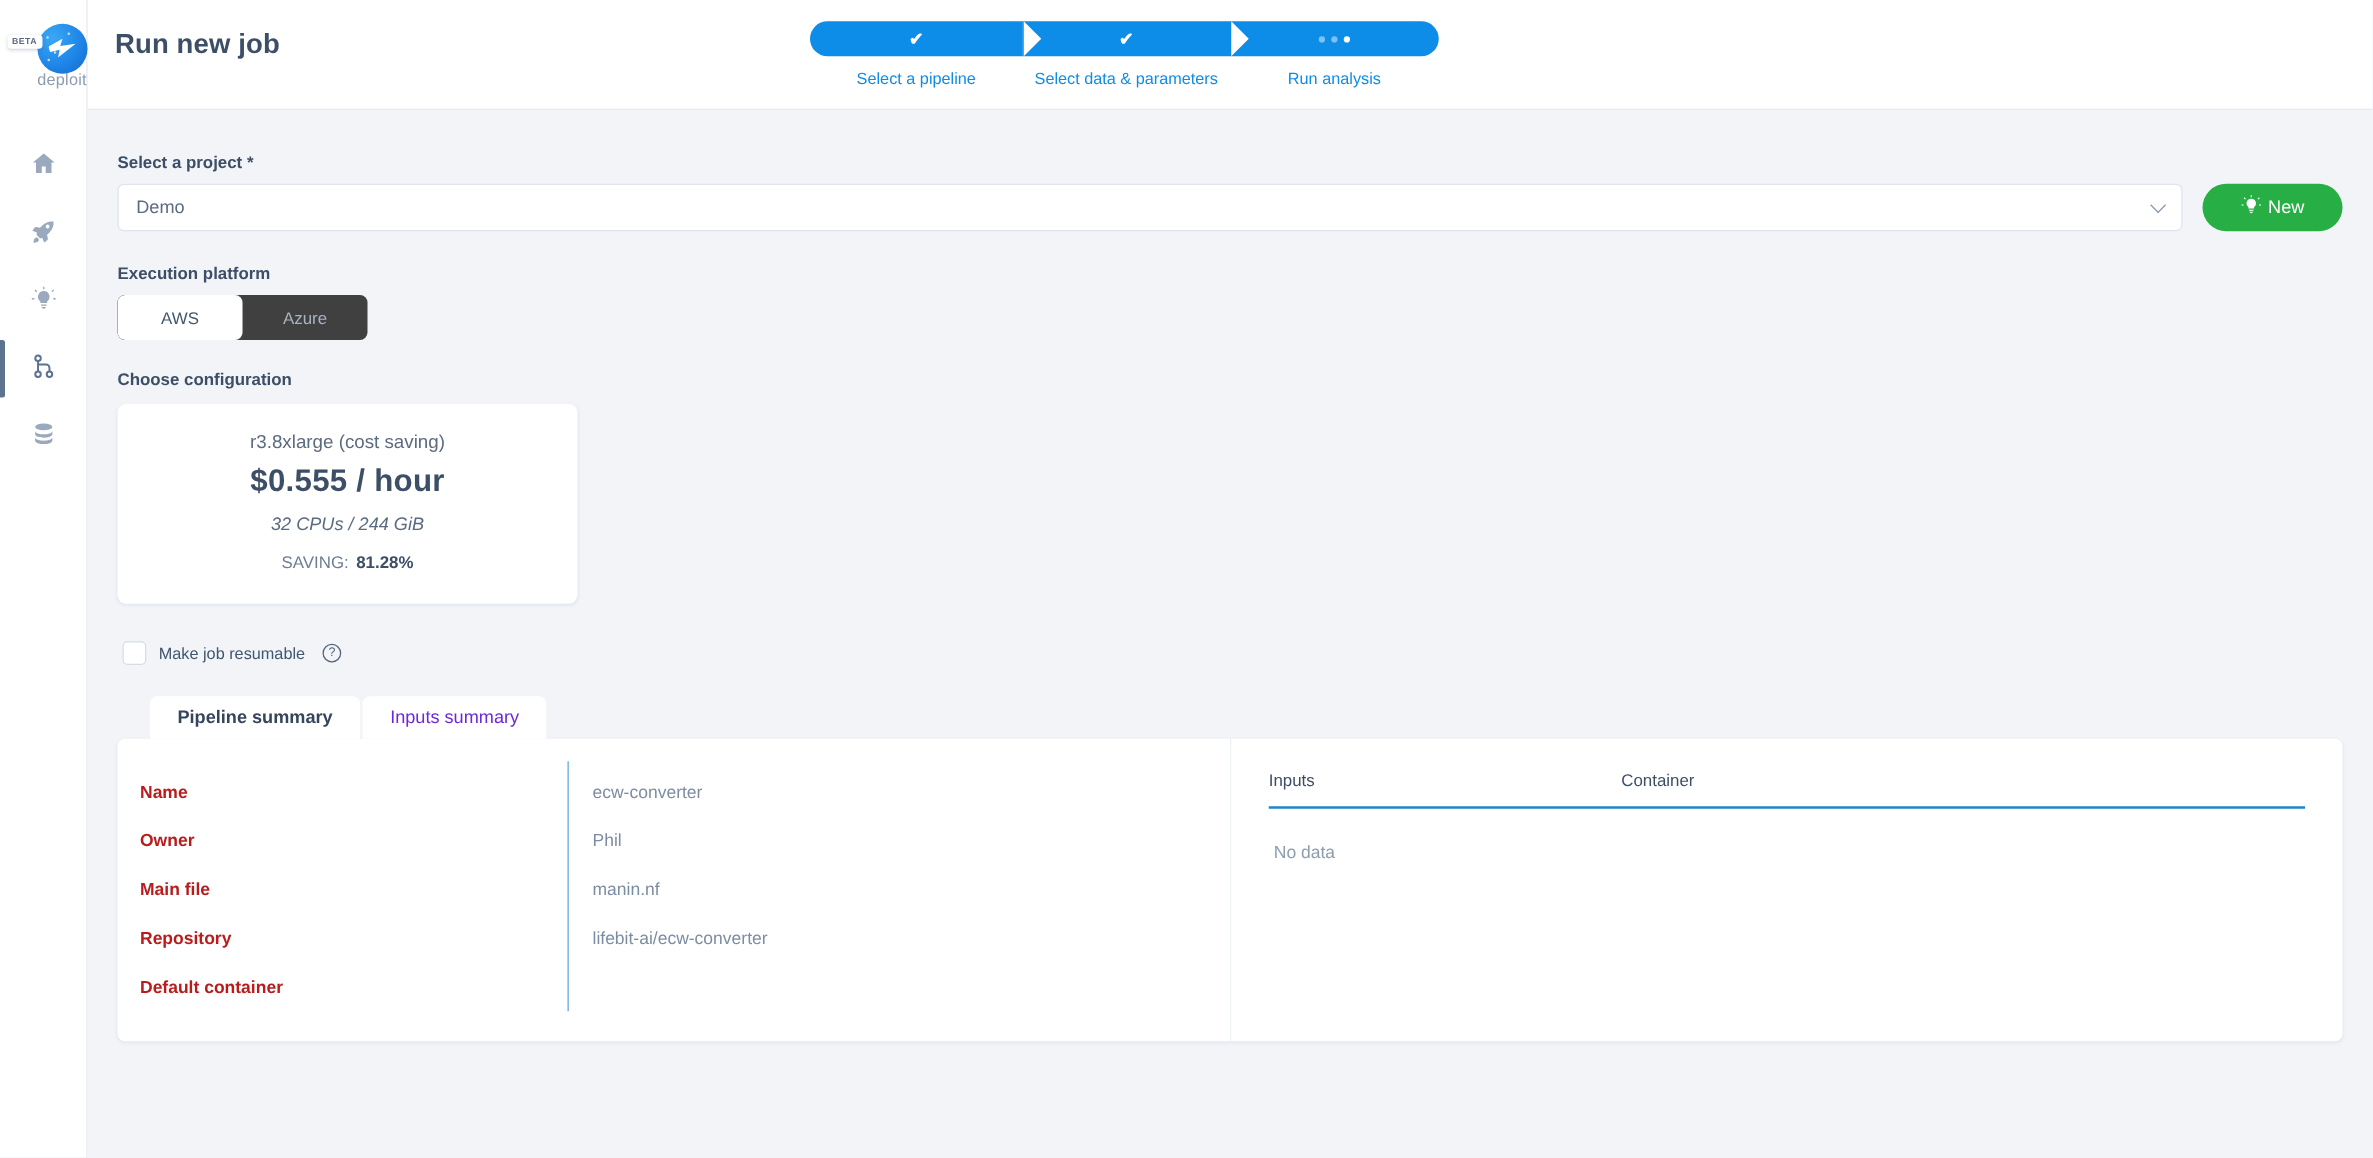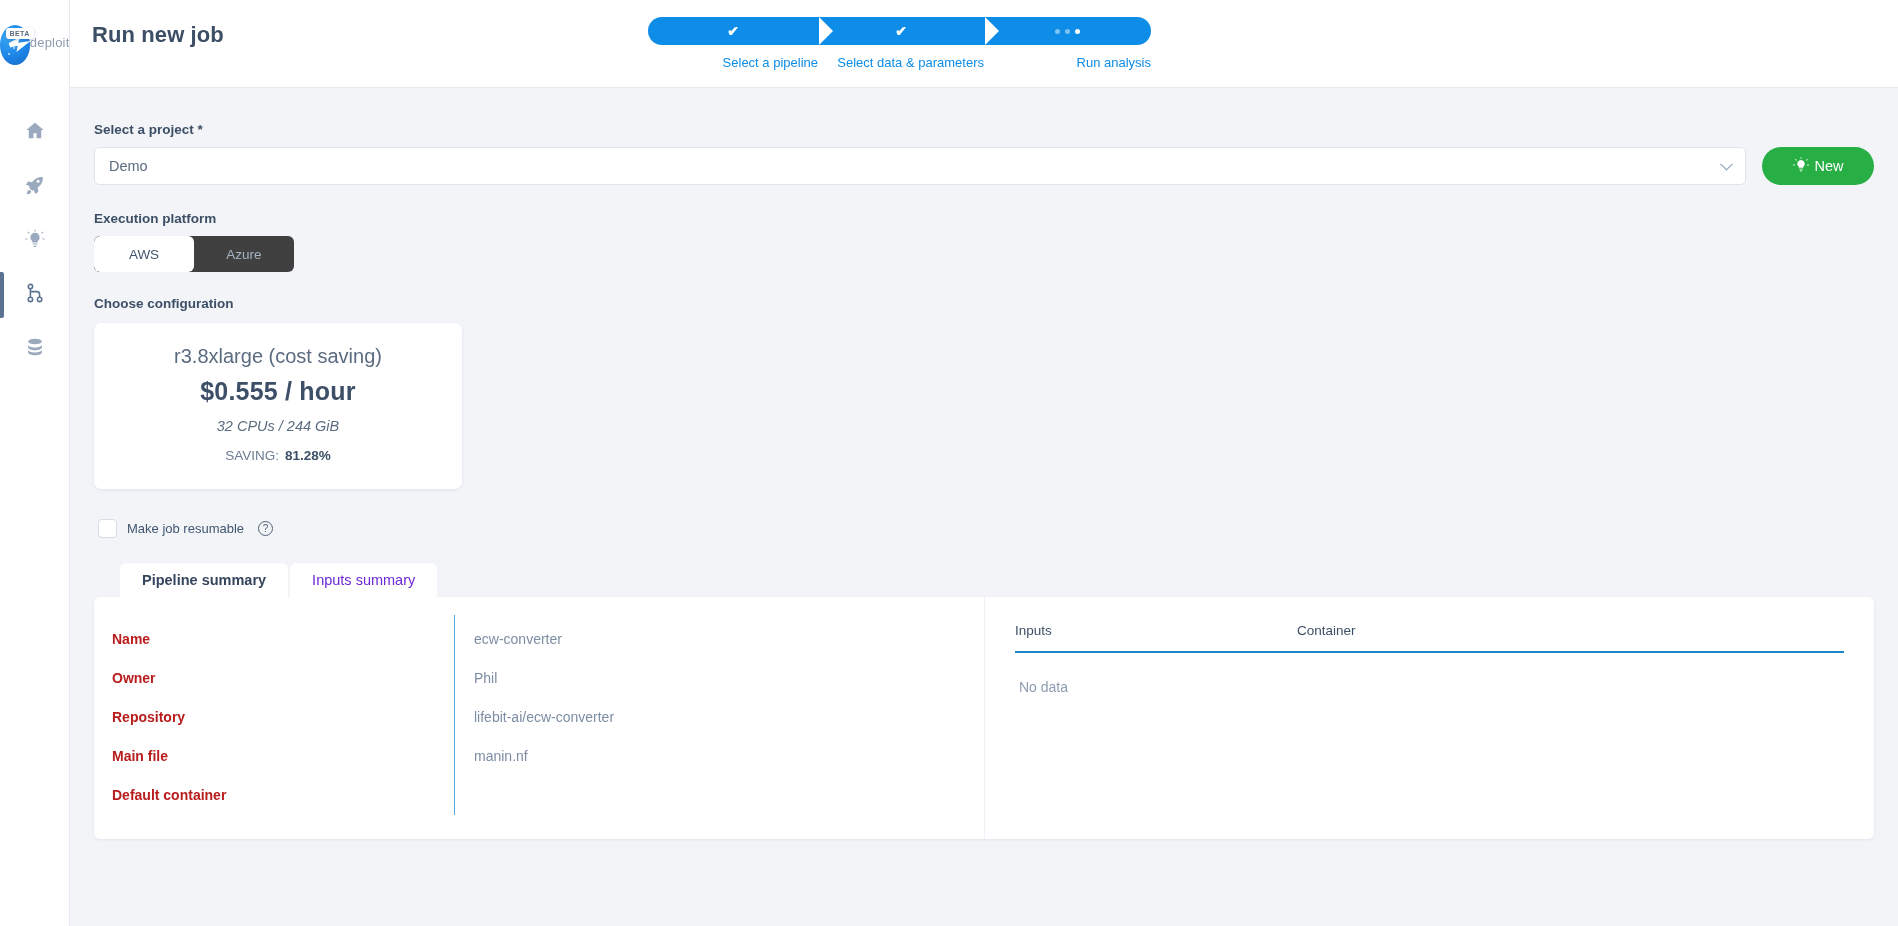--- a/index.html
+++ b/index.html
@@ -14,21 +14,21 @@
   
   .sidebar {
     width: 70px; min-width: 70px; height: 926px;
     background: #ffffff;
     border-right: 1px solid #e7eaf0;
     display: flex; flex-direction: column; align-items: center;
     position: relative; z-index: 5;
   }
   .logo-wrap {
     height: 88px; width: 70px;
-    display: flex; flex-direction: row; align-items: center; justify-content: center;
+    display: flex; flex-direction: column; align-items: flex-end; justify-content: center;
     position: relative;
   }
   .logo-circle {
     width: 40px; height: 40px; border-radius: 50%;
     background: radial-gradient(circle at 30% 28%, #3aa8f5 0%, #1e86e8 55%, #1668c8 100%);
     position: relative; margin-top: 2px;
   }
   .logo-circle::after {
     content: ""; position: absolute; left: 9px; top: 12px;
     width: 22px; height: 15px; background: #ffffff;
@@ -98,21 +98,21 @@
     width: 0; height: 0; z-index: 3;
     border-top: 14px solid transparent;
     border-bottom: 14px solid transparent;
     border-left: 14px solid #ffffff;
   }
   .check { font-size: 14px; line-height: 1; font-weight: bold; }
   .dots { display: flex; gap: 5px; align-items: center; }
   .dots i { width: 5px; height: 5px; border-radius: 50%; background: #7cc3f4; display: block; }
   .dots i.on { background: #ffffff; }
   .step-label {
-    text-align: right; margin-top: 10px;
+    text-align: center; margin-top: 10px;
     font-size: 13px; color: #0d8ce8;
   }
 
   .topbar-actions {
     position: absolute; right: 24px; top: 22px;
     display: flex; align-items: center; gap: 14px;
   }
   .btn {
     border: none; cursor: pointer; font-size: 14.5px;
     font-family: "Liberation Sans", sans-serif;
@@ -167,21 +167,21 @@
     box-shadow: 0 1px 3px rgba(80,100,130,.18); margin: 0;
   }
   .plat.disabled { color: #a7b3c4; cursor: not-allowed; }
 
   .config-card {
     margin-top: 12px;
     width: 368px; background: #ffffff;
     border-radius: 7px; box-shadow: 0 1px 3px rgba(90,110,140,.12);
     padding: 22px 0 26px 0; text-align: center;
   }
-  .cfg-name { font-size: 20px; color: #5b6b80; }
+  .cfg-name { font-size: 15px; color: #5b6b80; }
   .cfg-price { font-size: 25px; font-weight: bold; color: #3d4f66; margin-top: 9px; letter-spacing: .2px; }
   .cfg-specs { font-size: 14.5px; color: #5b6b80; margin-top: 12px; font-style: italic; }
   .cfg-saving { font-size: 13.5px; color: #6d7d92; margin-top: 14px; }
   .cfg-saving b { color: #3d4f66; margin-left: 6px; }
 
   .resumable-row {
     display: flex; align-items: center; gap: 10px; margin-top: 30px; margin-left: 4px;
   }
   .checkbox {
     width: 19px; height: 19px; border: 1px solid #d6dce6;
@@ -376,26 +376,26 @@
           <div class="kv-divider"></div>
           <div class="kv-row">
             <div class="kv-key">Name</div>
             <div class="kv-val">ecw-converter</div>
           </div>
           <div class="kv-row">
             <div class="kv-key">Owner</div>
             <div class="kv-val">Phil</div>
           </div>
           <div class="kv-row">
+            <div class="kv-key">Main file</div>
+            <div class="kv-val">manin.nf</div>
+          </div>
+          <div class="kv-row">
             <div class="kv-key">Repository</div>
             <div class="kv-val">lifebit-ai/ecw-converter</div>
-          </div>
-          <div class="kv-row">
-            <div class="kv-key">Main file</div>
-            <div class="kv-val">manin.nf</div>
           </div>
           <div class="kv-row">
             <div class="kv-key">Default container</div>
             <div class="kv-val"></div>
           </div>
         </div>
 
         <div class="panel-right">
           <div class="proc-head">
             <div class="c1">Inputs</div>

